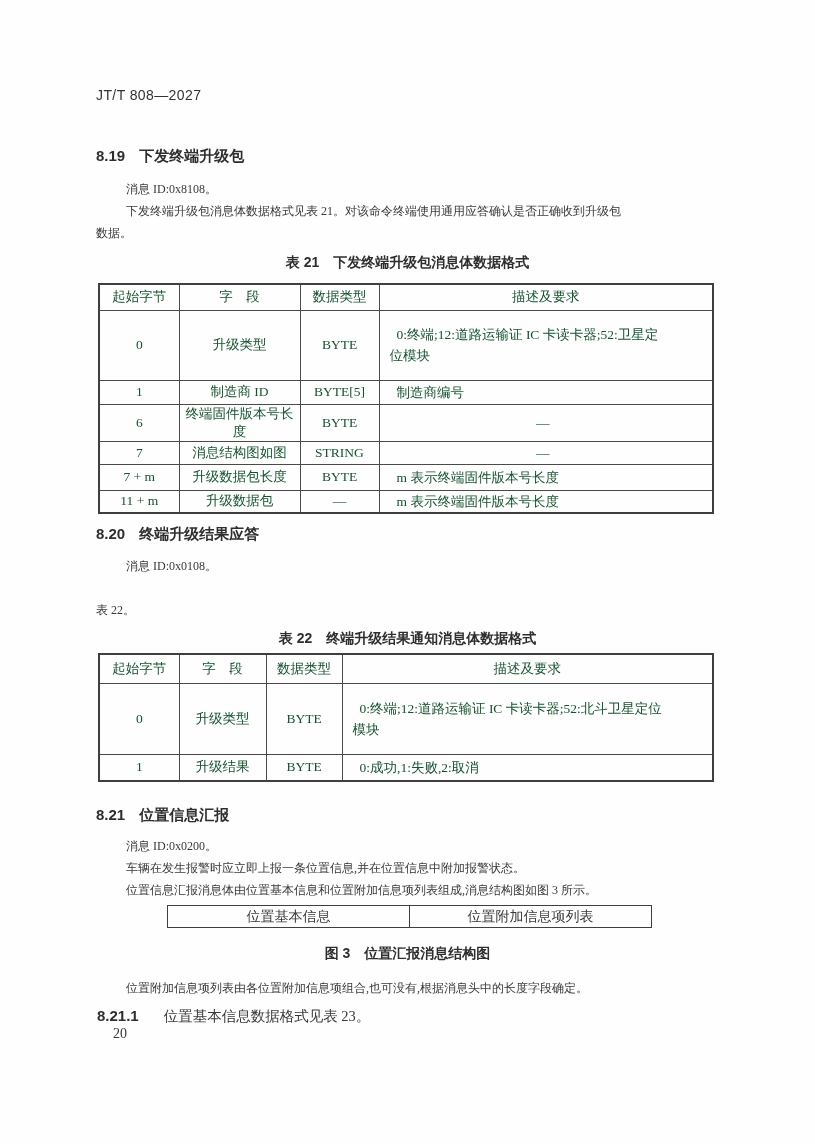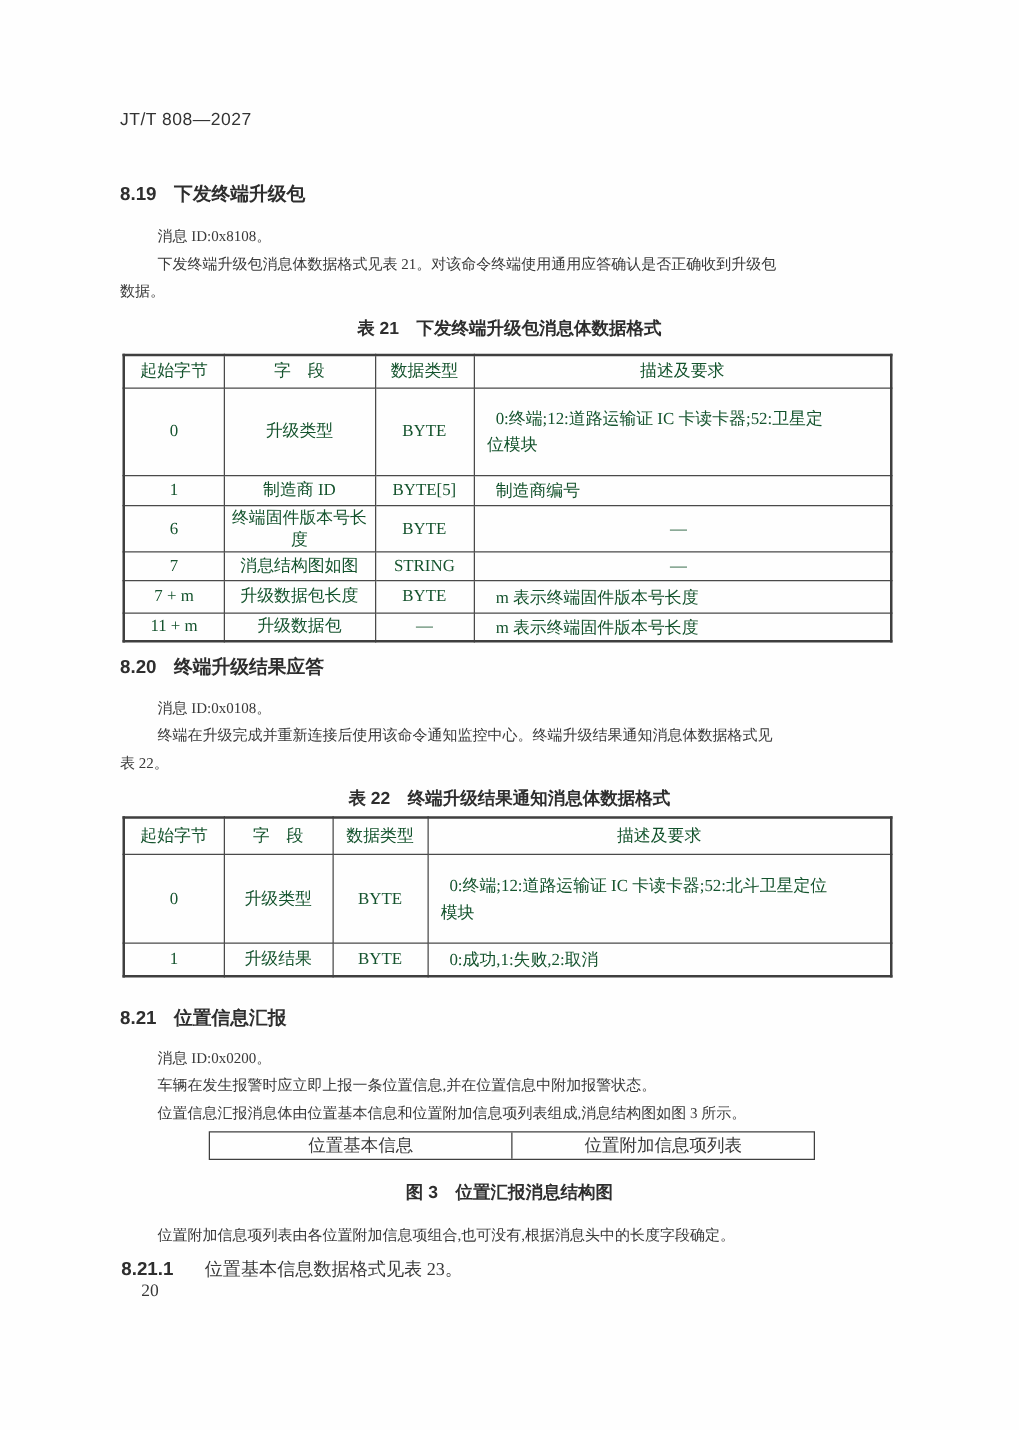--- a/index.html
+++ b/index.html
@@ -120,21 +120,20 @@
       <td>—</td>
       <td class="desc">m 表示终端固件版本号长度</td>
     </tr>
   </tbody>
     </table>
 
   <div class="abs sec-heading" style="left:96px; top:525px;">
     <span class="sec-num">8.20</span><span>终端升级结果应答</span>
   </div>
   <div class="abs body-line" style="left:126px; top:557px;">消息 ID:0x0108。</div>
-  <div class="abs body-line" style="left:126px; top:579px;">终端在升级完成并重新连接后使用该命令通知监控中心。终端升级结果通知消息体数据格式见</div>
   <div class="abs body-line" style="left:96px; top:601px;">表 22。</div>
 
   <div class="abs caption" style="top:630px;">表 22　终端升级结果通知消息体数据格式</div>
 
   <table class="data abs" style="left:98px; top:653px; width:614px;">
     <colgroup>
         <col style="width:80px">
         <col style="width:87px">
         <col style="width:76px">
         <col style="width:371px">

